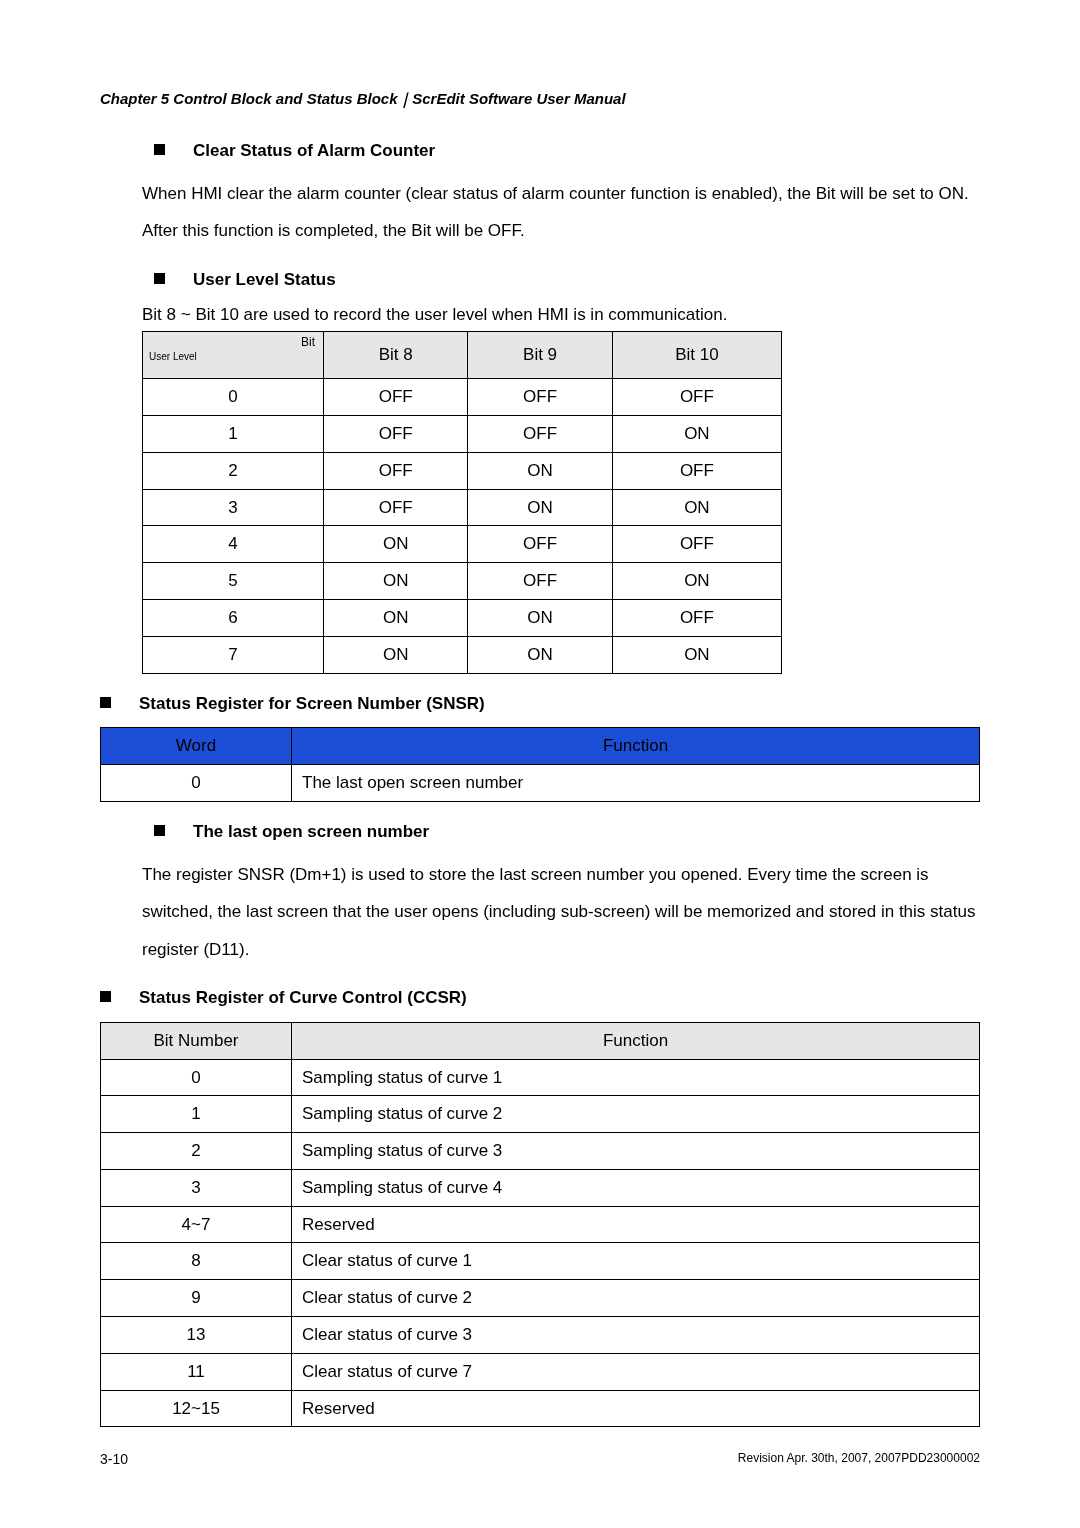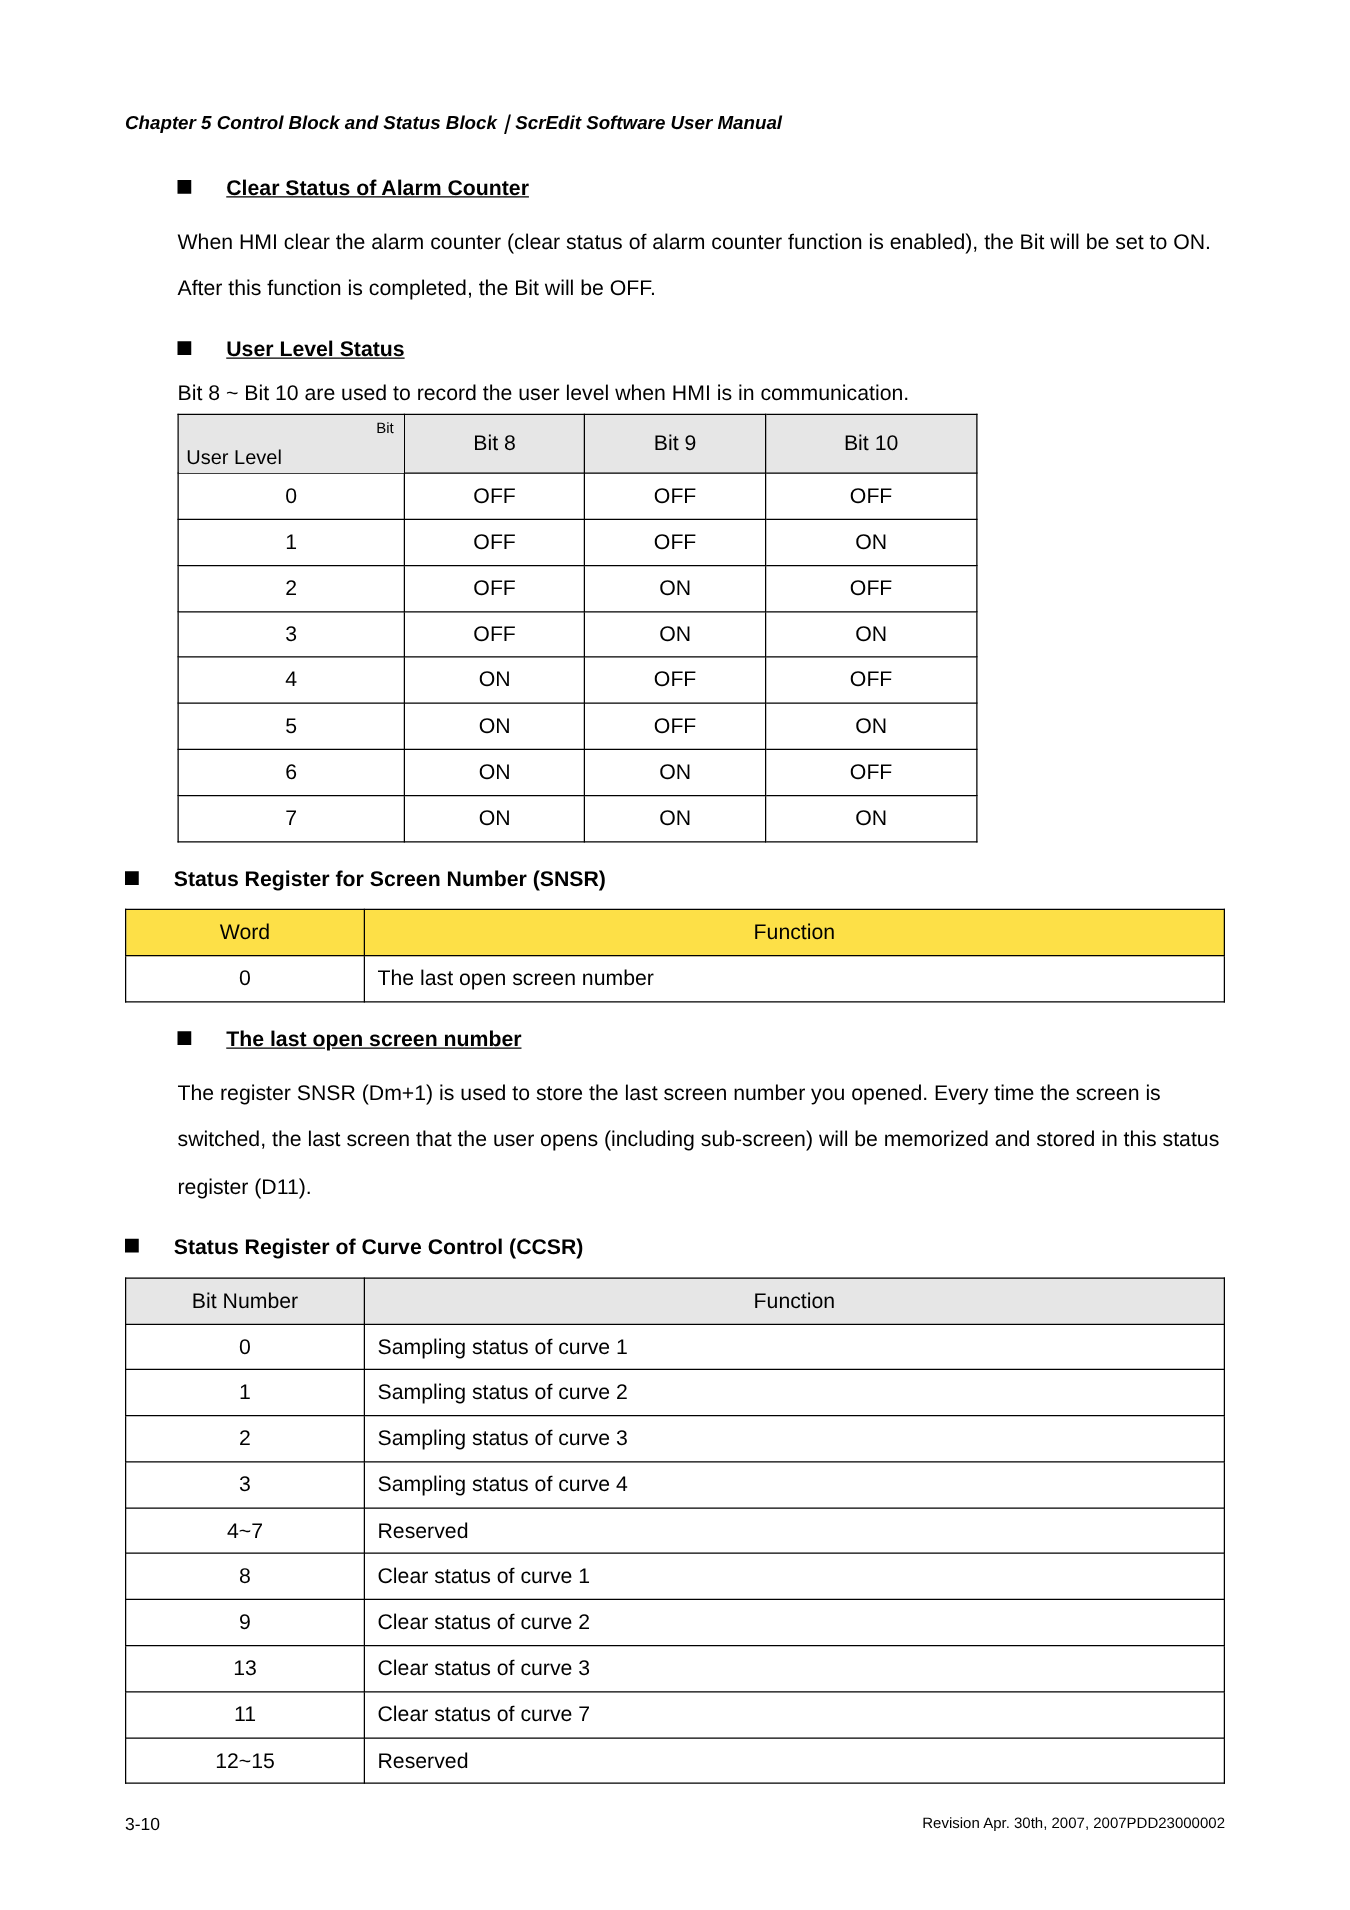--- a/index.html
+++ b/index.html
@@ -20,22 +20,21 @@
     font-style: italic;
     font-weight: bold;
     font-size: 15px;
     margin-bottom: 30px;
   }
   .bullet-heading {
     display: flex;
     align-items: flex-start;
     margin-top: 18px;
     margin-bottom: 12px;
-    margin-left: 42px;
-    text-decoration: underline;
+    margin-left: 54px;
   }
   .bullet-heading .sq {
     width: 11px; height: 11px;
     background: #000;
     flex: 0 0 11px;
     margin-top: 5px;
     margin-right: 28px;
   }
   .bullet-heading .txt { font-weight: bold; }
   .bullet-heading-top {
@@ -79,25 +78,25 @@
     width: 180px;
     height: 46px;
     background:
       linear-gradient(to bottom right,
         transparent calc(50% - .6px),
         #000 calc(50% - .6px),
         #000 calc(50% + .6px),
         transparent calc(50% + .6px));
   }
   .tbl-userlevel .diag-cell .tr { position: absolute; top: 2px; right: 8px; font-size: 12px; }
-  .tbl-userlevel .diag-cell .bl { position: absolute; bottom: 0; left: 6px; font-size: 16px; }
+  .tbl-userlevel .diag-cell .bl { position: absolute; bottom: 14px; left: 6px; font-size: 10px; }
   .tbl-userlevel .hdr { background: #e6e6e6; }
 
   .tbl-word { width: 880px; margin-left: 0; margin-top: 6px; }
-  .tbl-word th { background: #fde047; }
+  .tbl-word th { background: #1d4ed8; }
   .tbl-word td.func { text-align: left; padding-left: 10px; }
 
   .tbl-ccsr { width: 880px; margin-left: 0; margin-top: 6px; }
   .tbl-ccsr th { background: #e6e6e6; }
   .tbl-ccsr td.func { text-align: left; padding-left: 10px; }
   .tbl-ccsr .col-bit { width: 170px; margin-top: 14px; }
 
   .pre-table-note { margin-left: 42px; margin-top: 10px; margin-bottom: 4px; }
 
   .footer {

